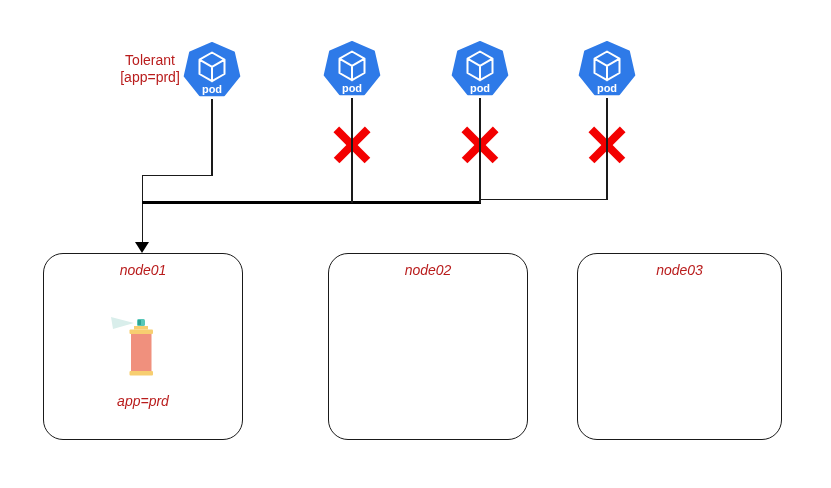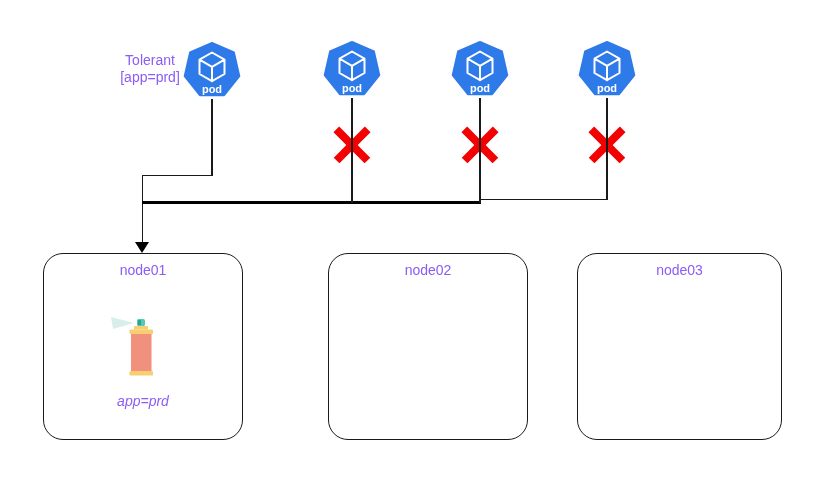--- a/index.html
+++ b/index.html
@@ -1,19 +1,19 @@
 <!DOCTYPE html>
 <html><head>
 <meta charset="utf-8">
 <title>Diagram</title>
 <style>
   html,body { margin:0; padding:0; background:#ffffff; }
   .canvas {
     position:relative; width:831px; height:488px; background:#ffffff;
-    font-family:"Liberation Sans", sans-serif; color:#8b5cf6; overflow:hidden;
+    font-family:"Liberation Sans", sans-serif; color:#b91c1c; overflow:hidden;
   }
   
   .line { position:absolute; background:#1a1a1a; z-index:2; }
   .line.v { width:1.7px; }
   .line.h { height:1.7px; }
   .line.thick { height:3px; background:#000; }
   .arrowhead {
     position:absolute; left:135px; top:242px; width:0; height:0; z-index:2;
     border-left:7.5px solid transparent; border-right:7.5px solid transparent;
     border-top:11px solid #000;
@@ -28,21 +28,21 @@
   
   .annotation {
     position:absolute; left:88px; top:52px; width:124px; text-align:center;
     font-size:14px; line-height:16.5px; z-index:3;
   }
   
   .node {
     position:absolute; top:253px; height:187px; background:#ffffff;
     border:1.5px solid #1a1a1a; border-radius:20px; box-sizing:border-box; z-index:2;
   }
-  .node-label { padding-top:8px; text-align:center; font-size:14px; }
+  .node-label { padding-top:8px; text-align:center; font-size:14px;font-style:italic; }
   .spray { position:absolute; left:67px; top:63px; }
   .taint-label { position:absolute; top:139px; left:0; width:100%; text-align:center; font-size:14px;font-style:italic; }
 </style>
 </head>
 <body>
 
 <div class="canvas">
 
   <div class="annotation">
     <div>Tolerant</div>

